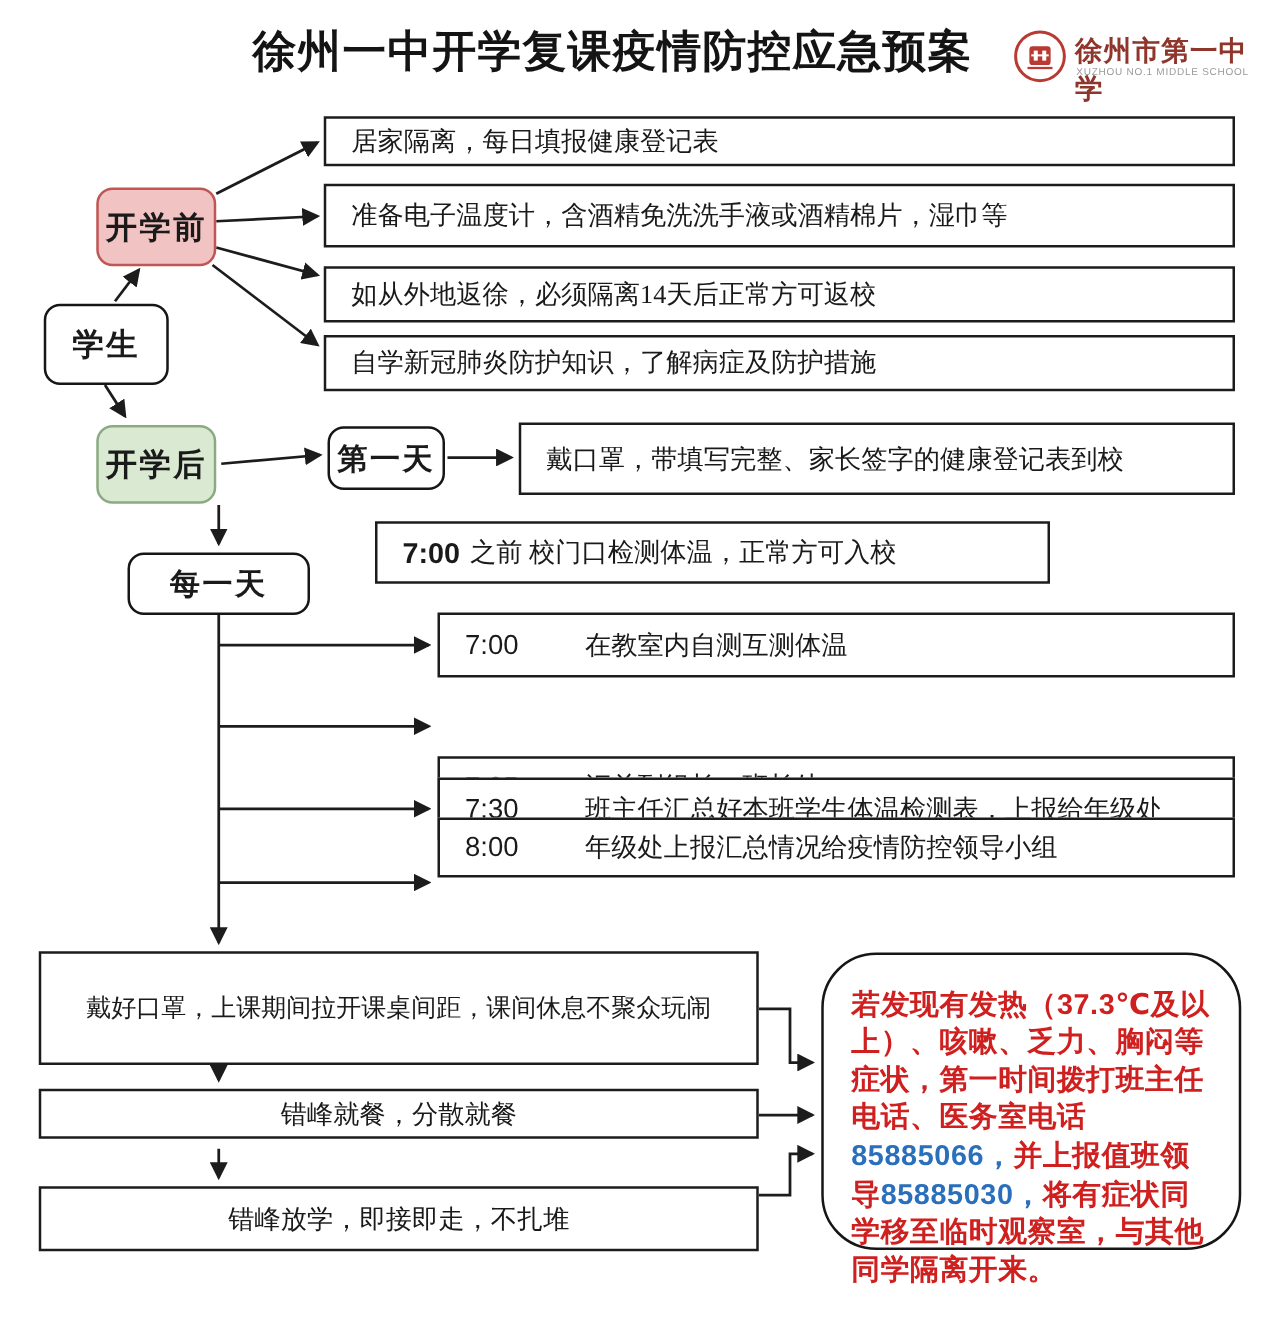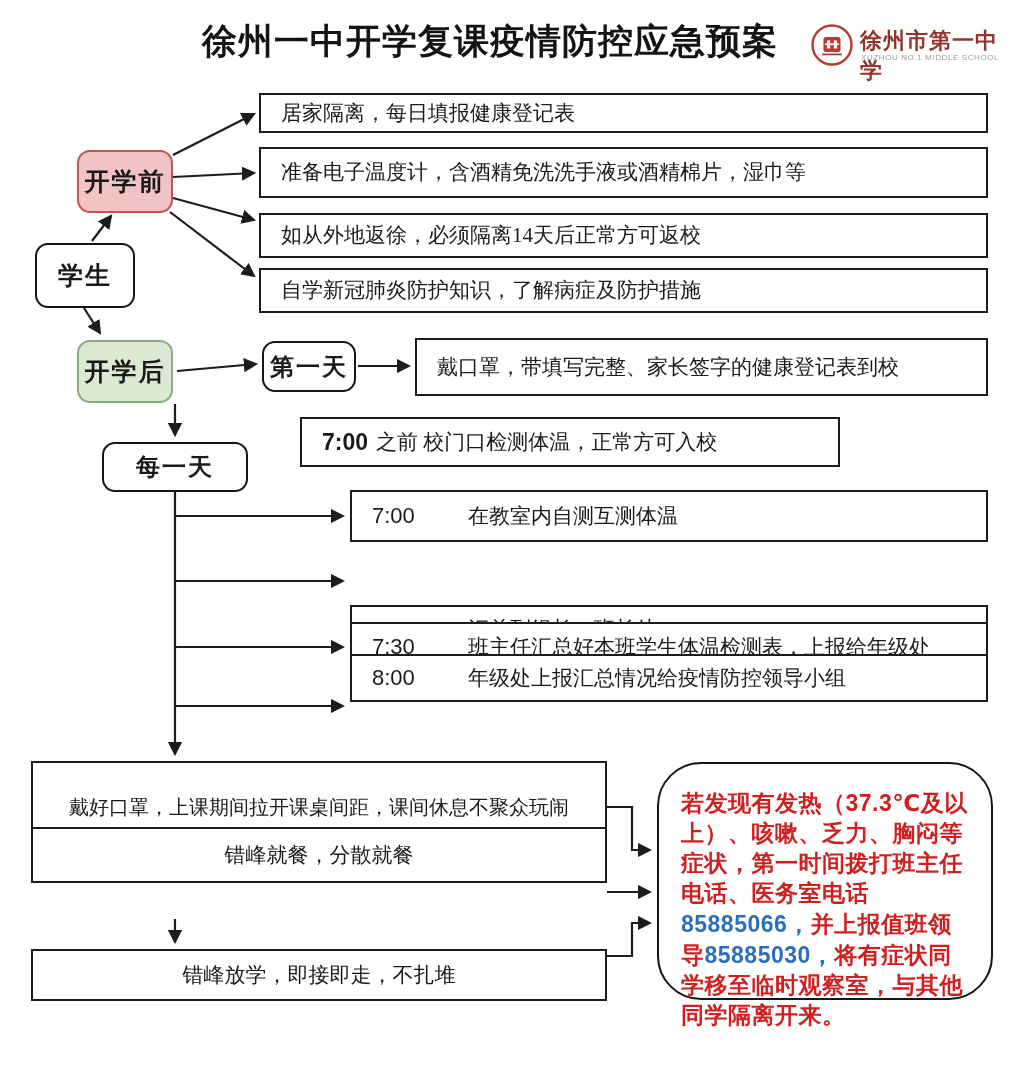--- a/index.html
+++ b/index.html
@@ -40,21 +40,21 @@
   #box-gate .time{font-weight:700;font-size:23px;margin-right:8px;}
   .sched{left:350px;width:638px;}
   #sched-1{top:490px;height:52px;}
   #sched-2{top:557px;height:49px;margin-top:48px;}
   #sched-3{top:622px;height:50px;}
   #sched-4{top:654px;height:48px;}
   .sched .time{width:96px;flex:0 0 auto;font-size:22px;}
   .sched .desc{font-size:21px;}
   .rule{left:31px;width:576px;justify-content:center;text-align:center;}
   #rule-1{top:761px;height:91px;flex-direction:column;font-size:20px;line-height:1.5;padding:5px 8px;}
-  #rule-2{top:827px;height:56px;text-align:right;}
+  #rule-2{top:871px;height:40px;text-align:right;}
   #rule-3{top:949px;height:52px;}
   
   #alert-box{
     left:657px;top:762px;width:336px;height:238px;border:2.5px solid #161616;border-radius:44px;
     background:#fff;box-sizing:border-box;padding:24px 18px 0 22px;
     font-size:23px;font-weight:700;line-height:30px;color:#cf1f1f;letter-spacing:0.5px;
   }
   #alert-box .phone{color:#2a6fbc;font-family:"Liberation Sans","DejaVu Sans",sans-serif;}
   #alert-box .temp{font-family:"Liberation Sans","DejaVu Sans",sans-serif;}
   

